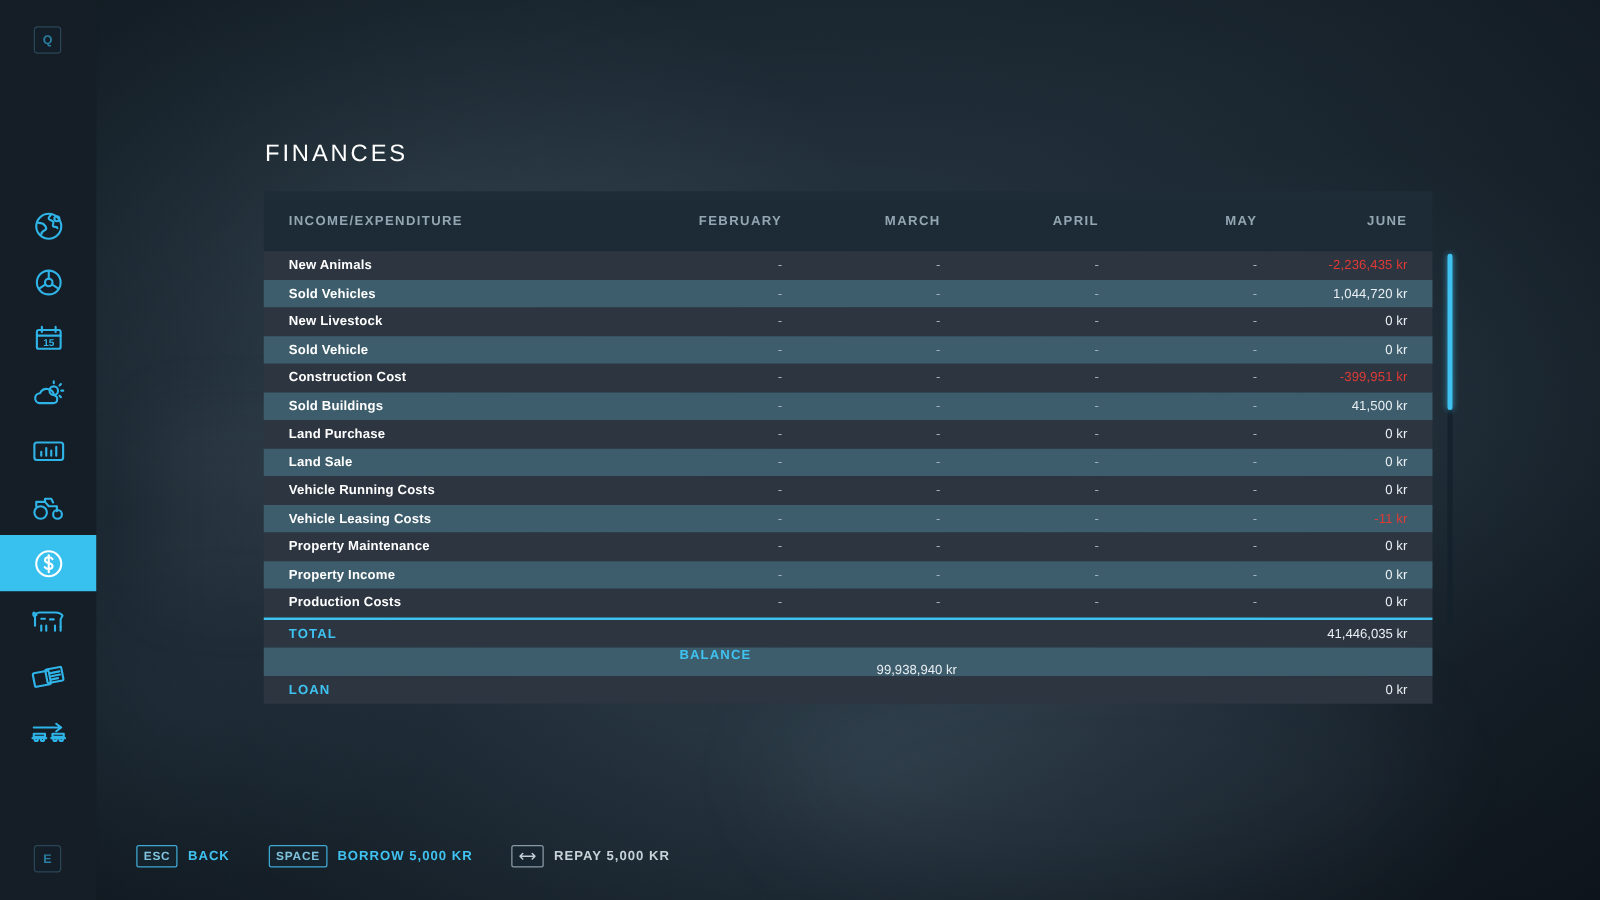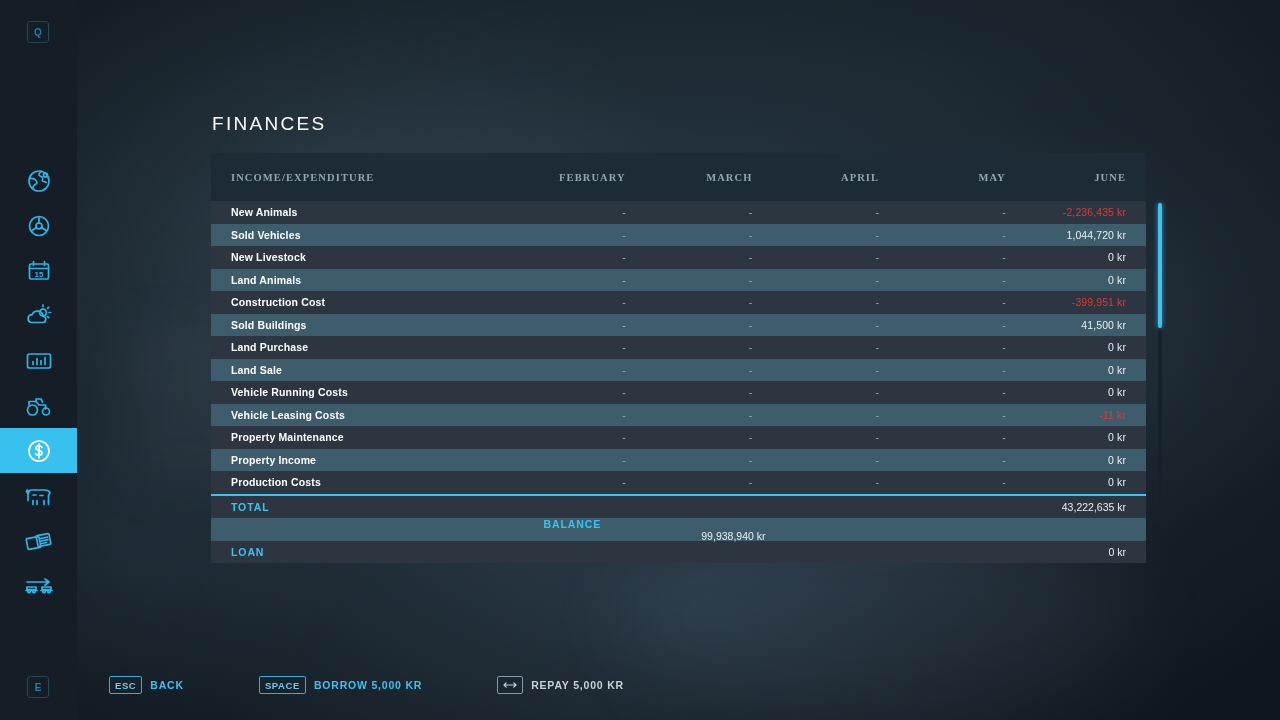--- a/index.html
+++ b/index.html
@@ -108,21 +108,20 @@
   }
 
   
   .tbl { width: 935px; }
 
   .thead {
     display: flex;
     align-items: center;
     height: 48px;
     background: linear-gradient(180deg, #1d2c37 0%, #1b2a35 100%);
-    font-family: Liberation Serif, serif;
   }
   .thead .cell {
     font-size: 10.5px;
     font-weight: bold;
     letter-spacing: 1.1px;
     color: #93a6b2;
   }
 
   .row {
     display: flex;
@@ -205,21 +204,20 @@
     box-shadow: 0 0 5px rgba(63,194,240,0.75);
   }
 
   
   #actionbar {
     position: absolute;
     left: 109px; top: 676px;
     display: flex;
     align-items: center;
     z-index: 6;
-    gap: 44px;
   }
   .action {
     display: flex;
     align-items: center;
     margin-right: 31px;
   }
   .keycap {
     min-width: 25px;
     height: 18px;
     padding: 0 5px;
@@ -419,21 +417,21 @@
           </div>
           <div class="row odd">
             <div class="cell c-label">New Livestock</div>
             <div class="cell c-val dash">-</div>
             <div class="cell c-val dash">-</div>
             <div class="cell c-val dash">-</div>
             <div class="cell c-val dash">-</div>
             <div class="cell c-val last">0 kr</div>
           </div>
           <div class="row even">
-            <div class="cell c-label">Land Animals</div>
+            <div class="cell c-label">Sold Vehicle</div>
             <div class="cell c-val dash">-</div>
             <div class="cell c-val dash">-</div>
             <div class="cell c-val dash">-</div>
             <div class="cell c-val dash">-</div>
             <div class="cell c-val last">0 kr</div>
           </div>
           <div class="row odd">
             <div class="cell c-label">Construction Cost</div>
             <div class="cell c-val dash">-</div>
             <div class="cell c-val dash">-</div>
@@ -504,21 +502,21 @@
             <div class="cell c-val dash">-</div>
             <div class="cell c-val dash">-</div>
             <div class="cell c-val last">0 kr</div>
           </div>
         </div>
       <div class="totals-sep"></div>
       <div id="table-summary">
           <div class="trow odd">
             <div class="t-label">TOTAL</div>
             <div class="t-spacer"></div>
-            <div class="t-val">43,222,635 kr</div>
+            <div class="t-val">41,446,035 kr</div>
           </div>
           <div class="trow even">
             <div class="t-label">BALANCE</div>
             <div class="t-spacer"></div>
             <div class="t-val">99,938,940 kr</div>
           </div>
           <div class="trow odd">
             <div class="t-label">LOAN</div>
             <div class="t-spacer"></div>
             <div class="t-val">0 kr</div>

